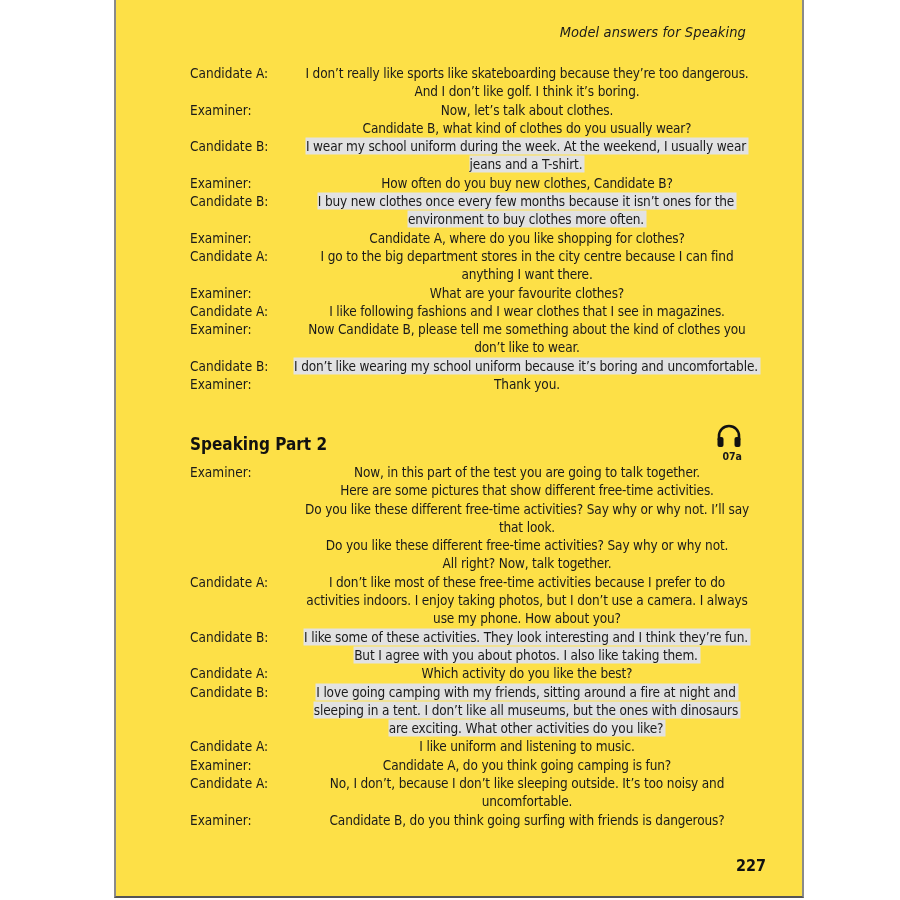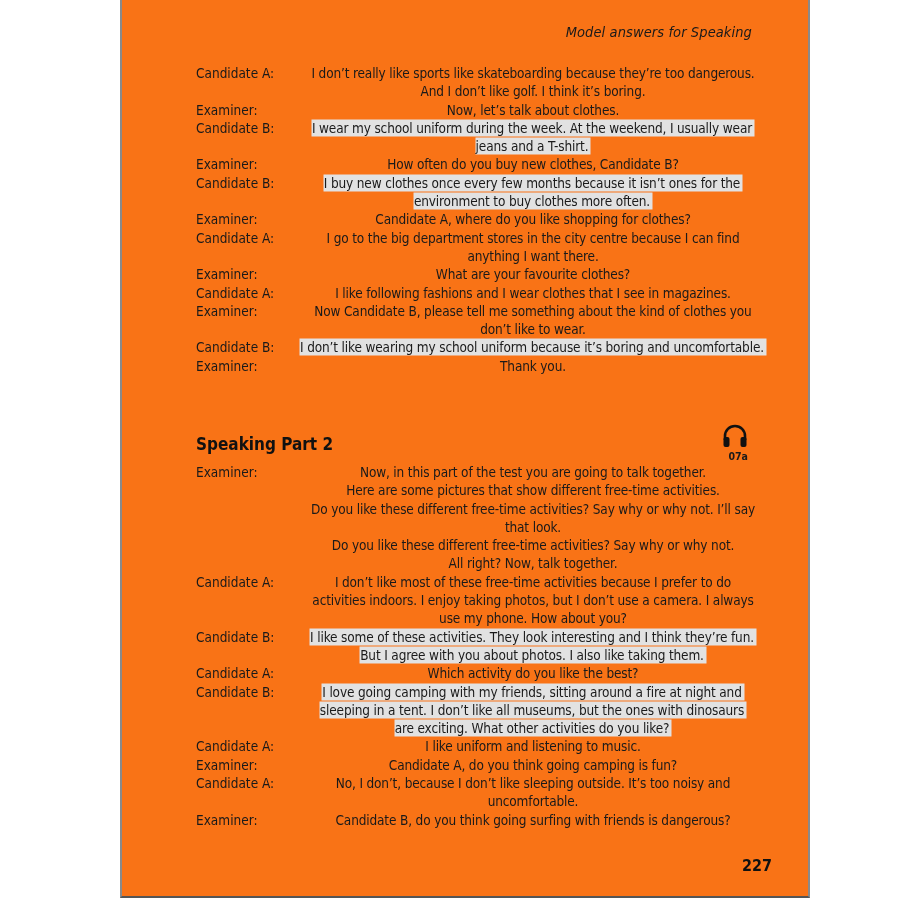--- a/index.html
+++ b/index.html
@@ -2,23 +2,23 @@
 <html><head>
   <meta charset="utf-8">
   <style>
     html, body { margin: 0; padding: 0; }
     body {
       width: 900px; height: 900px; background: #ffffff; position: relative; overflow: hidden;
       font-family: "DejaVu Sans Condensed", "Liberation Sans Narrow", "Liberation Sans", sans-serif;
       color: #1a1a1a;
     }
     .page {
-      position: absolute; left: 120px; top: 0; width: 690px; height: 898px;
+      position: absolute; left: 114px; top: 0; width: 690px; height: 898px;
       border-left: 2px solid #8a8a8a; border-right: 2px solid #8a8a8a; border-bottom: 2px solid #555;
-      box-sizing: border-box; background: #f97316;
+      box-sizing: border-box; background: #fde047;
     }
     .running-head {
       position: absolute; right: 56px; top: 24px;
       font-style: italic; font-size: 14.5px; color: #1a1a1a; letter-spacing: 0.1px;
     }
     .block { position: absolute; left: 74px; width: 570px; }
     .row { display: flex; font-size: 13.5px; line-height: 18.3px; }
     .speaker { width: 104px; flex: 0 0 104px; white-space: nowrap; }
     .lines { flex: 1; text-align: center; }
     .line { display: block; white-space: nowrap; }
@@ -46,20 +46,21 @@
         <div class="speaker">Candidate A:</div>
         <div class="lines">
           <span class="line"><span class="txt">I don’t really like sports like skateboarding because they’re too dangerous.</span></span>
           <span class="line"><span class="txt">And I don’t like golf. I think it’s boring.</span></span>
         </div>
       </div>
       <div class="row">
         <div class="speaker">Examiner:</div>
         <div class="lines">
           <span class="line"><span class="txt">Now, let’s talk about clothes.</span></span>
+          <span class="line"><span class="txt">Candidate B, what kind of clothes do you usually wear?</span></span>
         </div>
       </div>
       <div class="row hl">
         <div class="speaker">Candidate B:</div>
         <div class="lines">
           <span class="line"><span class="txt">I wear my school uniform during the week. At the weekend, I usually wear</span></span>
           <span class="line"><span class="txt">jeans and a T-shirt.</span></span>
         </div>
       </div>
       <div class="row">

